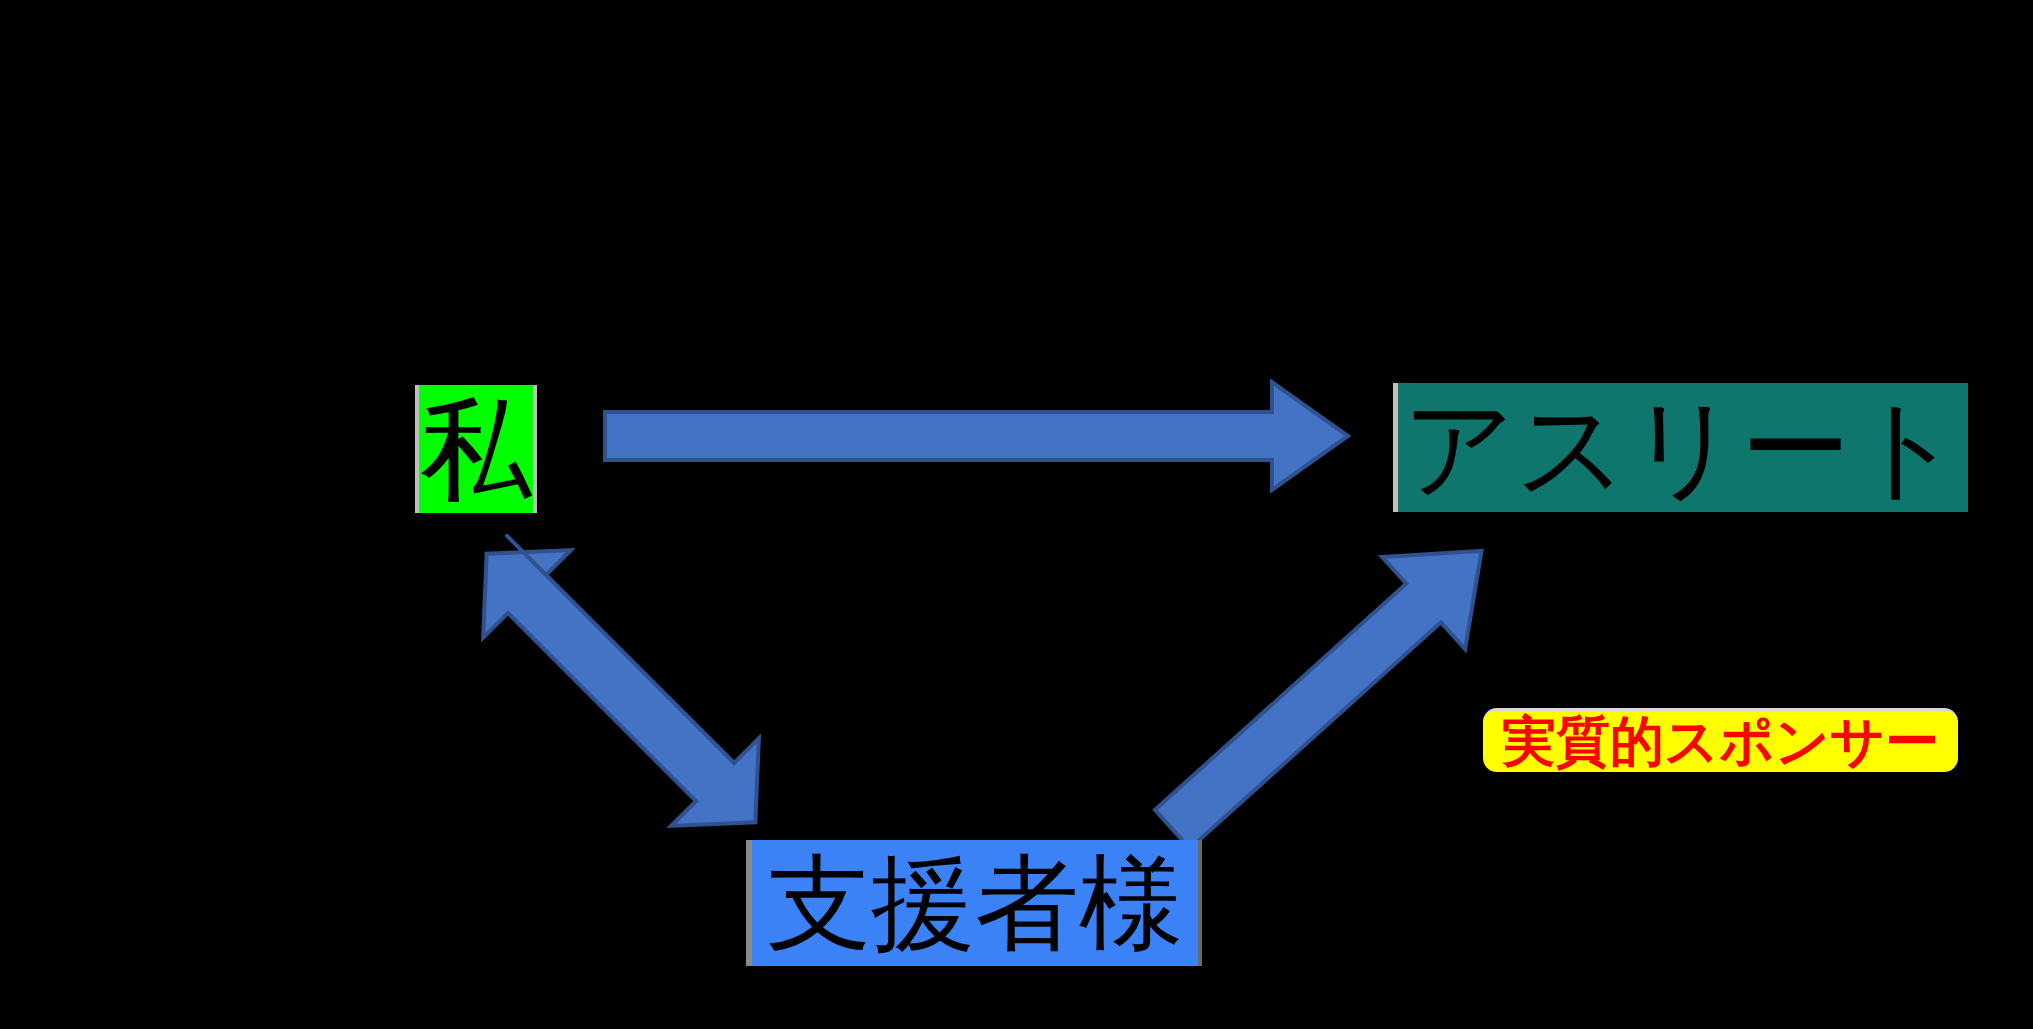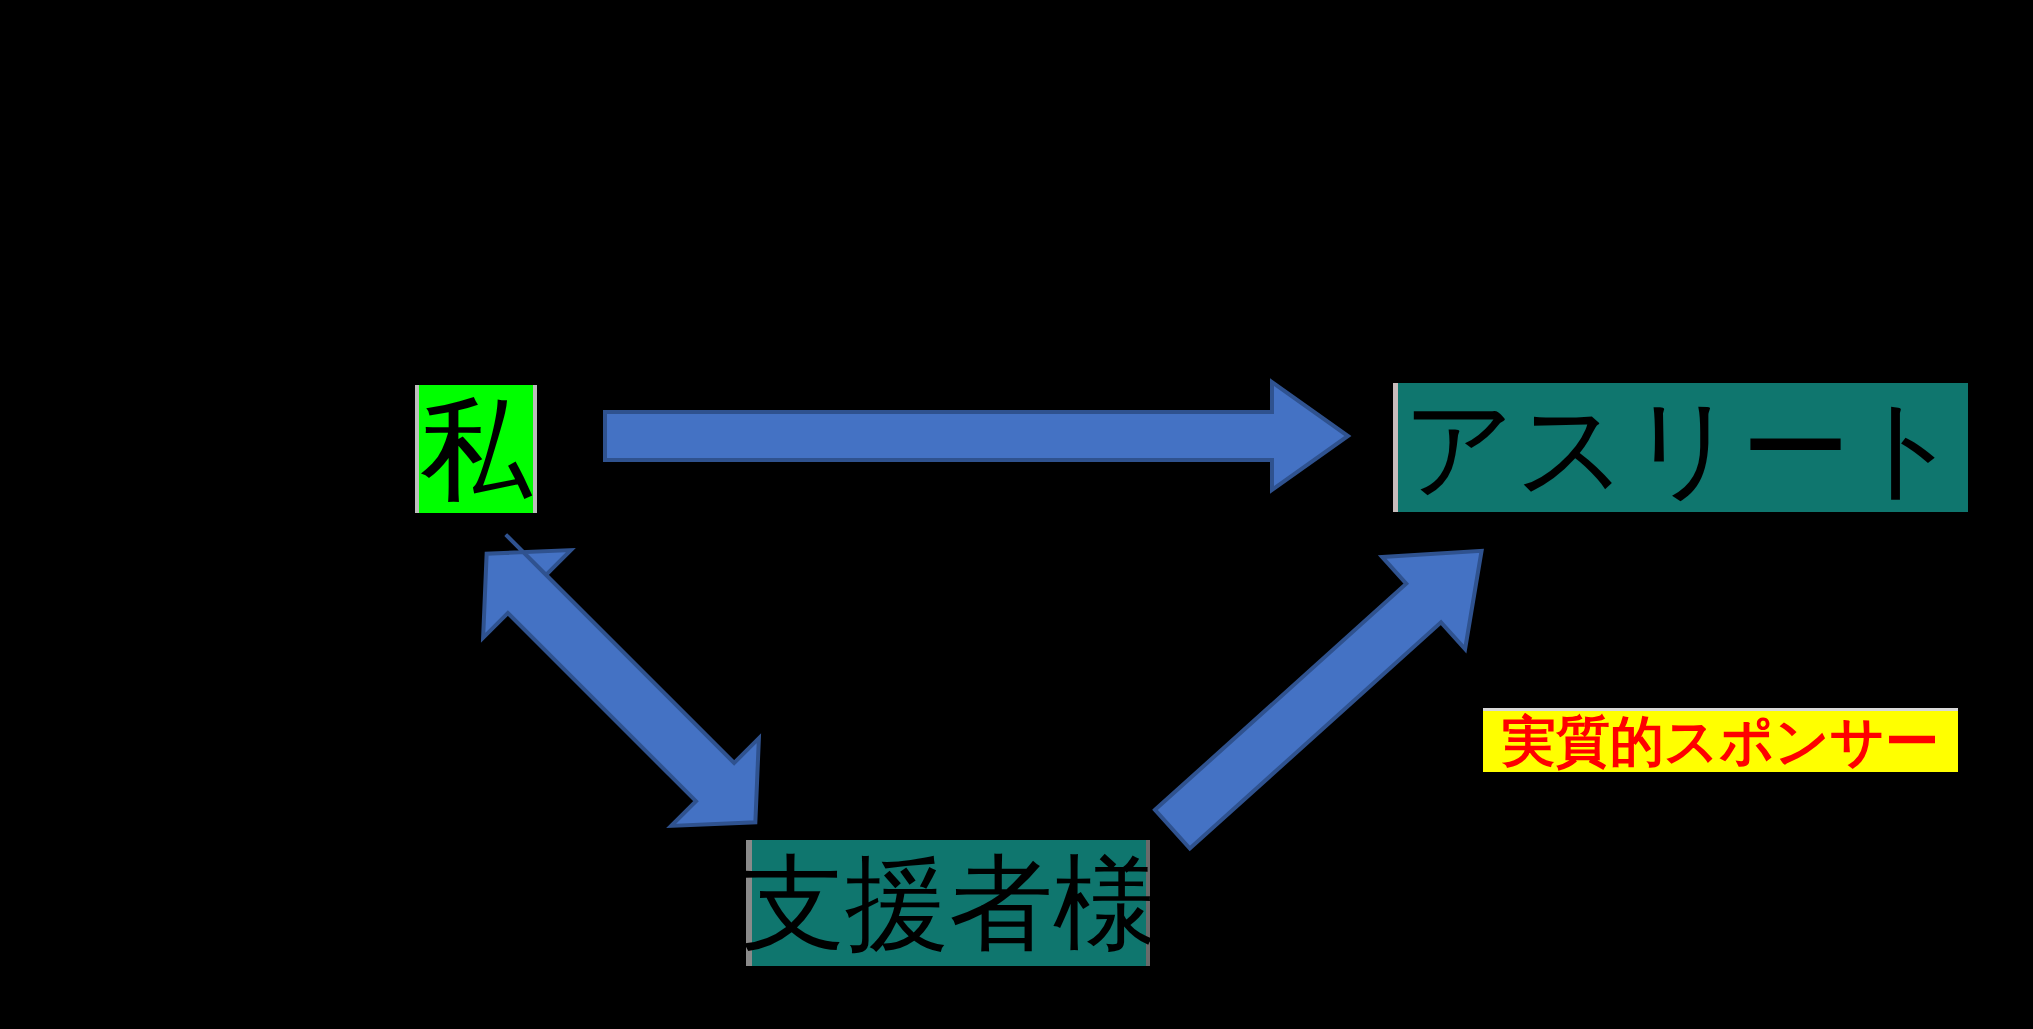--- a/index.html
+++ b/index.html
@@ -70,40 +70,41 @@
   #node-athlete .node-text {
     color: #000000;
     font-size: 110px;
     font-weight: 400;
   }
 
   
   #node-supporter {
     left: 746px;
     top: 840px;
-    width: 404px;
+    width: 456px;
     height: 126px;
-    background: #0f766e;
+    background: #3b82f6;
     border-left: 6px solid #8a8a8a;
     border-right: 4px solid #6a6a6a;
   }
   #node-supporter .node-text {
     color: #000000;
     font-size: 104px;
     font-weight: 400;
   }
 
   
   #node-sponsor {
     left: 1483px;
     top: 708px;
     width: 475px;
     height: 64px;
     background: #FFFF00;
     border-top: 3px solid #d8d8d8;
+    border-radius: 14px;
   }
   #node-sponsor .node-text {
     color: #FF0000;
     font-size: 54px;
     font-weight: bold;
   }
 </style>
 </head>
 <body>
 

